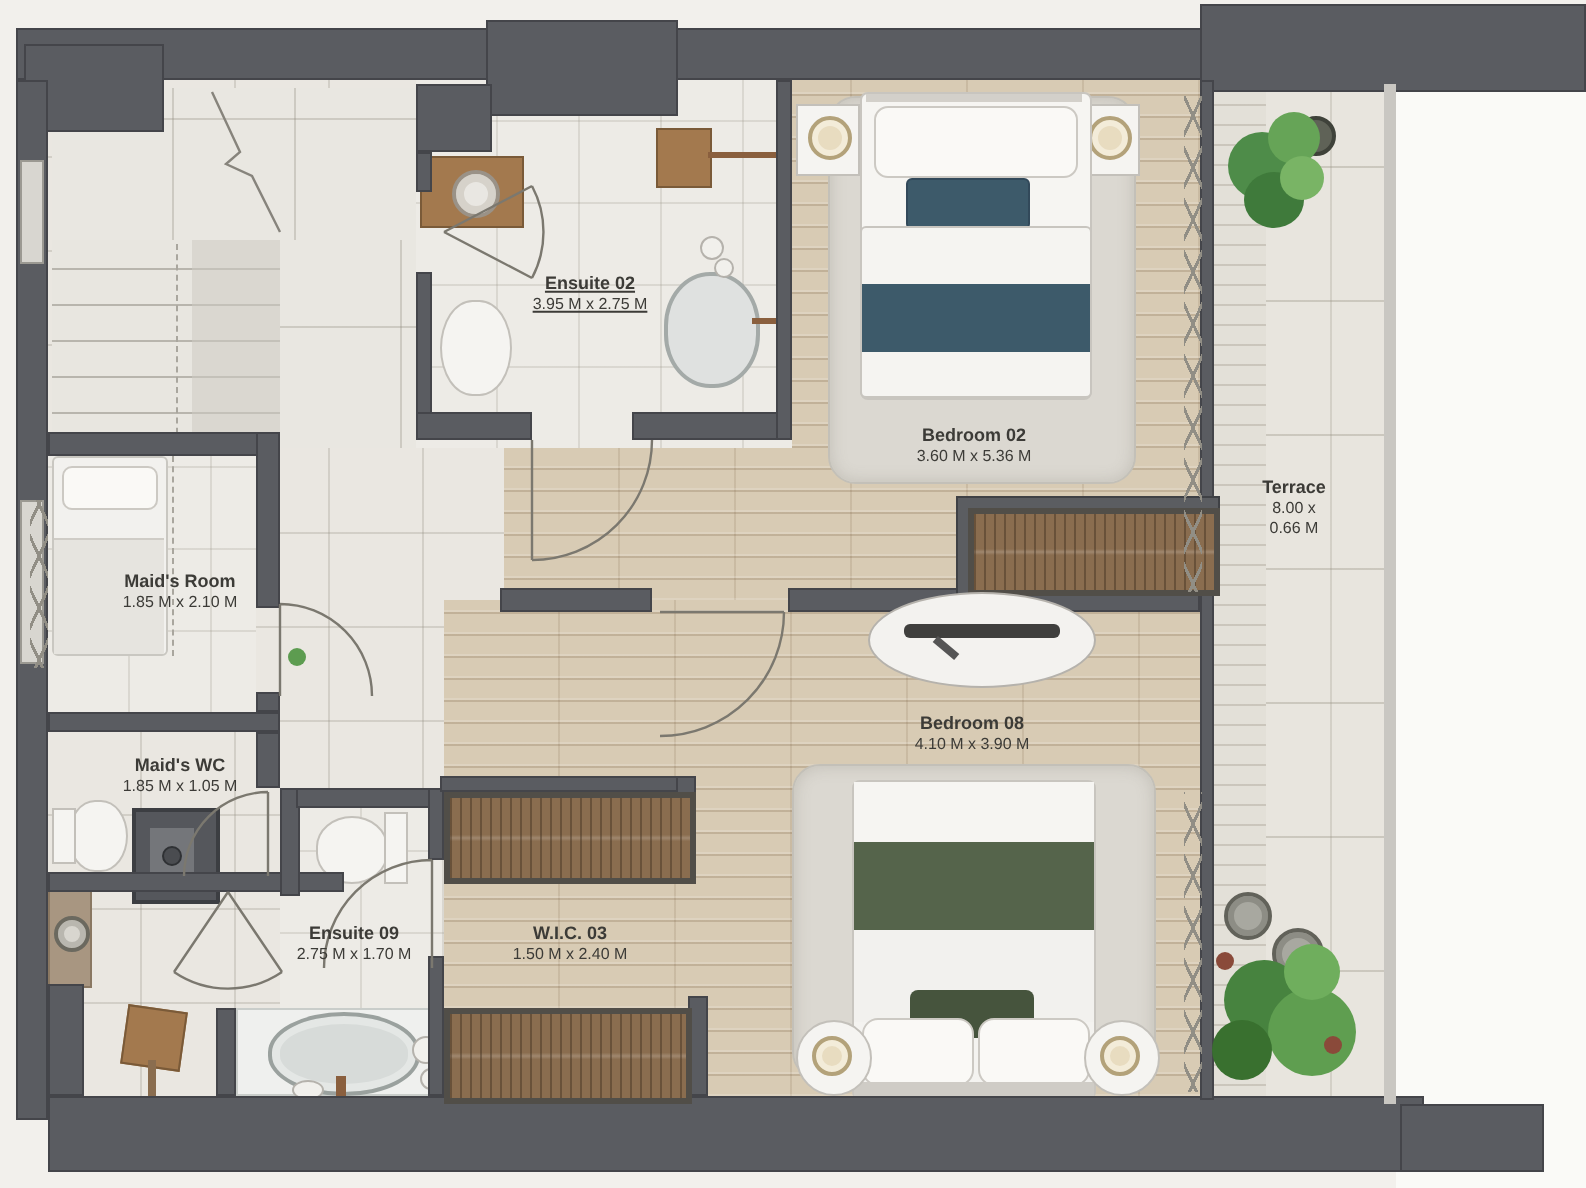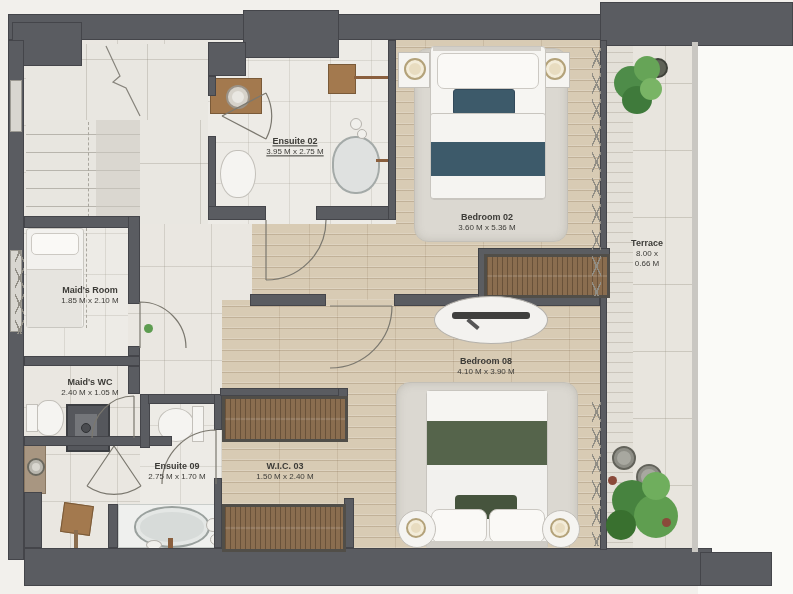--- a/index.html
+++ b/index.html
@@ -219,21 +219,21 @@
     <path fill="none" stroke="#7b786f" stroke-width="1.2" d="M114 446 L87 486 M114 446 L141 486 M87 486 A48 48 0 0 0 141 486"></path>
     <path fill="none" stroke="#7b786f" stroke-width="1.2" d="M216 484 L216 430 M216 430 A54 54 0 0 0 162 484"></path>
   </svg>
 
   <div class="label" style="left:90px;top:276px;margin-top:20px;">
     <span class="nm">Maid's Room</span>
     <span class="dm">1.85 M x 2.10 M</span>
   </div>
   <div class="label" style="left:90px;top:388px;">
     <span class="nm">Maid's WC</span>
-    <span class="dm">2.40 M x 1.05 M</span>
+    <span class="dm">1.85 M x 1.05 M</span>
   </div>
   <div class="label" style="left:295px;top:147px;text-decoration:underline;">
     <span class="nm">Ensuite 02</span>
     <span class="dm">3.95 M x 2.75 M</span>
   </div>
   <div class="label" style="left:177px;top:472px;">
     <span class="nm">Ensuite 09</span>
     <span class="dm">2.75 M x 1.70 M</span>
   </div>
   <div class="label" style="left:285px;top:472px;">

